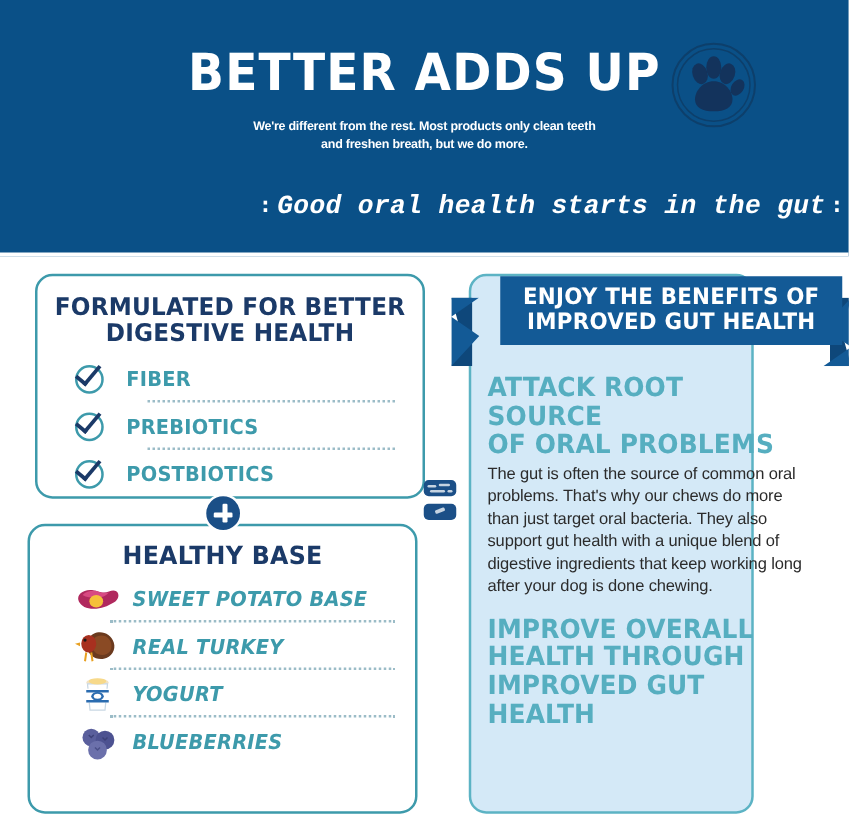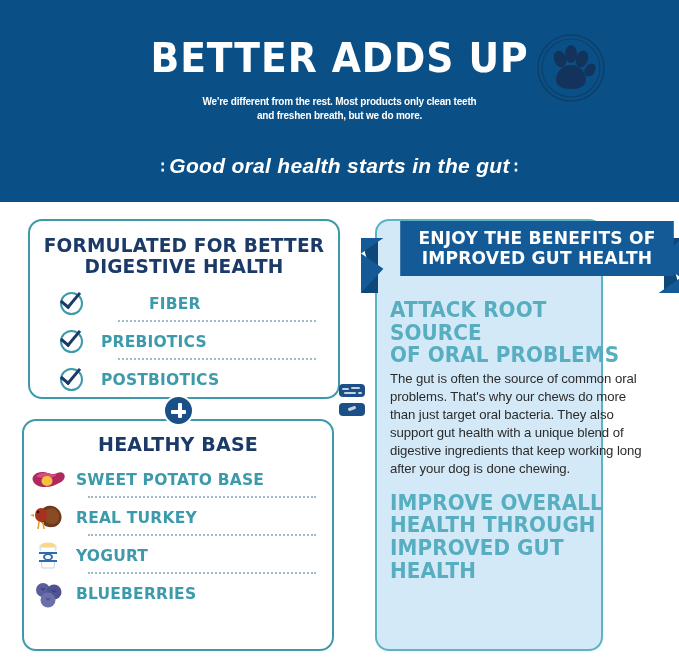--- a/index.html
+++ b/index.html
@@ -53,23 +53,23 @@
     font-size: 10px;
     font-weight: bold;
     line-height: 1.42;
     letter-spacing: -0.2px;
   }
   .header-script {
     position: absolute;
     top: 154px;
     left: 0;
     width: 679px;
-    text-align: center;
+    text-align: right;
     color: #ffffff;
-    font-family: Liberation Sans, sans-serif;
+    font-family: Liberation Mono, monospace;
     font-style: italic;
     font-weight: bold;
     font-size: 21px;
     letter-spacing: 0.3px;
   }
   .script-deco { font-size: 17px; padding: 0 4px; font-style: normal; }
 
   
   .content {
     position: absolute;
@@ -135,21 +135,21 @@
   }
   .check-mark {
     position: absolute; left: 5px; top: -2px;
     width: 11px; height: 20px;
     border-right: 3px solid #1b3a68;
     border-bottom: 3px solid #1b3a68;
     transform: rotate(40deg);
   }
 
   
-  .ing-row { height: 38px; padding-left: 4px; }
+  .ing-row { height: 38px; padding-left: 34px; font-style: italic; }
   .ing-icon { width: 40px; height: 32px; margin-right: 8px; flex: 0 0 auto; position: relative; }
 
   
   .plus-badge {
     position: absolute;
     left: 163px; top: 190px;
     width: 31px; height: 31px;
     background: #1b4f87;
     border: 2px solid #ffffff;
     border-radius: 50%;
@@ -267,21 +267,21 @@
 </div>
 
 <div class="content">
 
   <div class="card-outline" id="card-digestive">
     <div class="card-heading">
       <div>FORMULATED FOR BETTER</div>
       <div>DIGESTIVE HEALTH</div>
     </div>
 
-    <div class="row check-row" style="margin-top:7px;gap:48px;">
+    <div class="row check-row" style="margin-top:7px;">
       <span class="check-icon">
         <span class="check-circle"></span>
           <span class="check-mark"></span>
       </span>
       <span class="row-label">FIBER</span>
       <span class="dotted" style="left:88px; right:22px; bottom:1px;"></span>
     </div>
 
     <div class="row check-row">
       <span class="check-icon">

